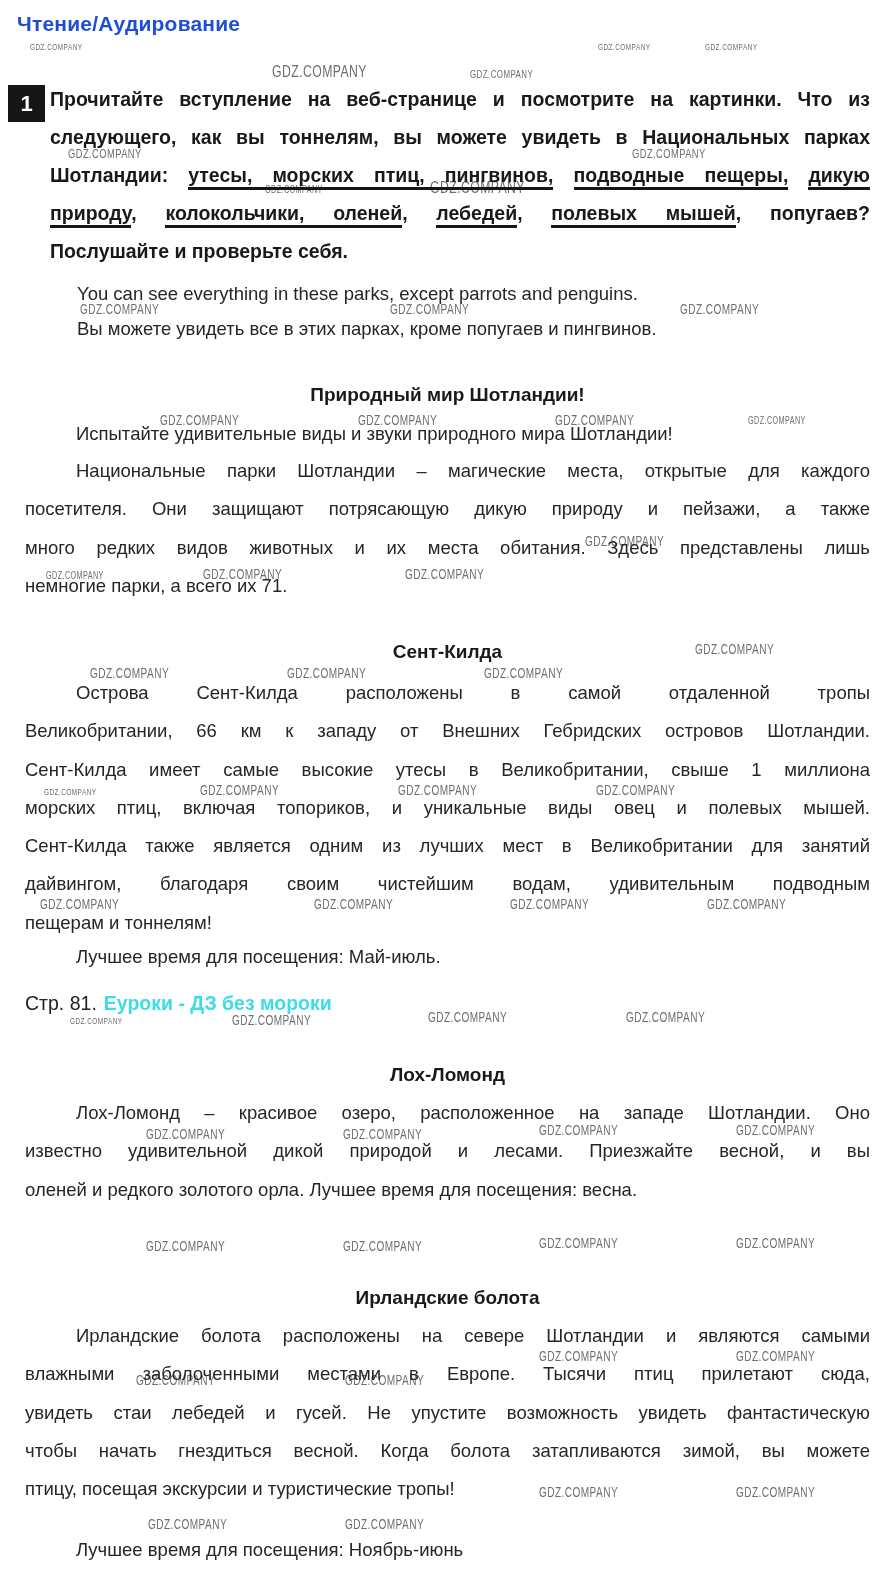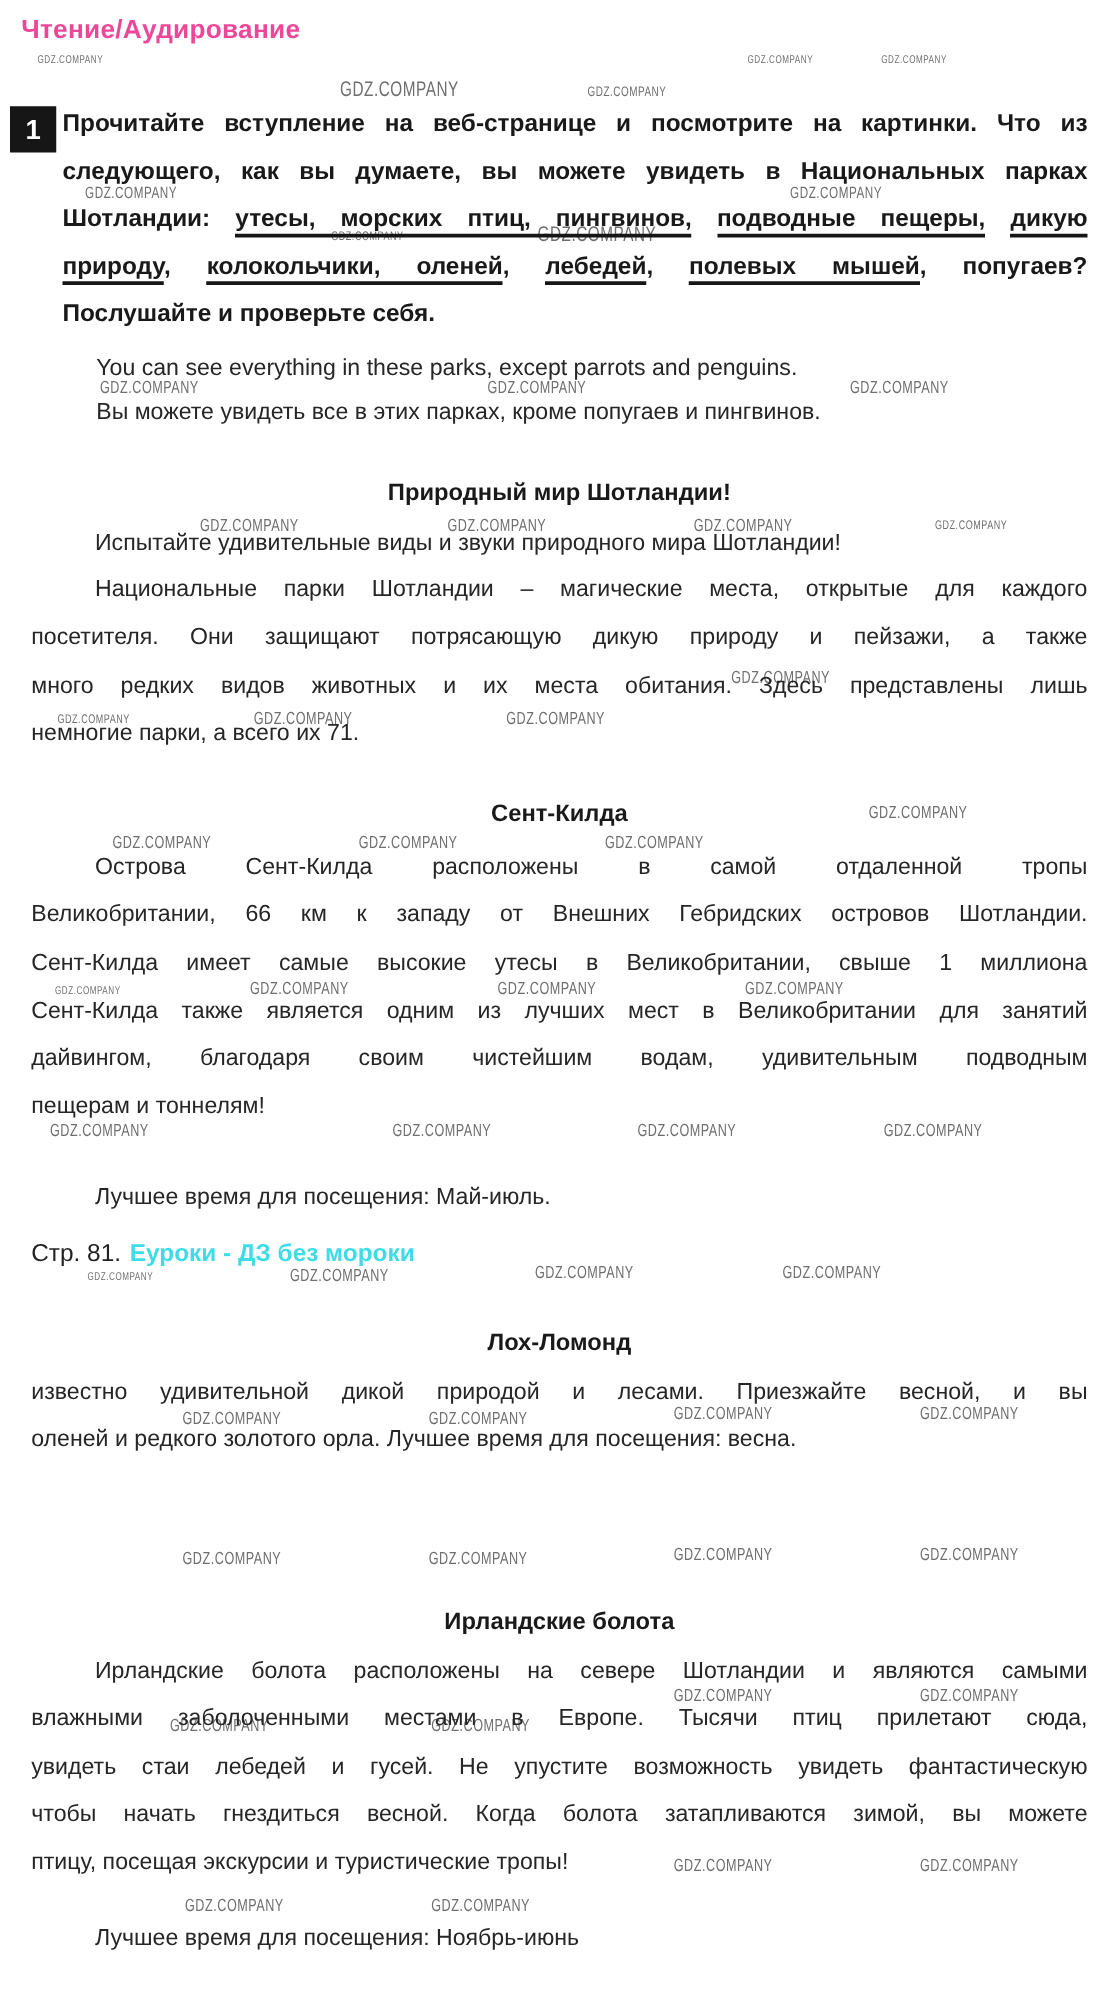--- a/index.html
+++ b/index.html
@@ -1,19 +1,19 @@
 <!DOCTYPE html>
 <html><head>
 <meta charset="utf-8">
 <style>
   html,body{margin:0;padding:0;background:#fff;}
   .page{position:relative;width:896px;height:1595px;background:#ffffff;overflow:hidden;
         color:#1e1e1e;font-family:"Liberation Sans","DejaVu Sans",sans-serif;}
   .abs{position:absolute;}
-  .hdr{left:17px;top:12px;font-size:21px;font-weight:bold;margin:0;color:#ec4899;letter-spacing:0.2px;}
+  .hdr{left:17px;top:12px;font-size:21px;font-weight:bold;margin:0;color:#1d4ed8;letter-spacing:0.2px;}
   .badge{left:8px;top:85px;width:37px;height:37px;background:#161616;color:#fff;
          font-size:22px;font-weight:bold;text-align:center;line-height:37px;}
   .task{left:50px;right:26px;top:80px;font-size:19.5px;font-weight:bold;line-height:38px;color:#191919;}
   .answer{left:77px;right:26px;top:276px;font-size:18.5px;line-height:35px;color:#262626;}
   .sec-h{left:25px;right:26px;text-align:center;font-weight:bold;font-size:19px;color:#191919;}
   .line{font-size:18.5px;line-height:26px;color:#262626;}
   .par{left:25px;right:26px;font-size:18.5px;line-height:38.3px;color:#262626;}
   .tline{text-align:justify;text-align-last:justify;}
   .tline.last{text-align-last:left;}
   .tline.ind{text-indent:51px;}
@@ -83,21 +83,21 @@
       <span class="wm" style="left: 148px; top: 1516px; font-size: 14px;">GDZ.COMPANY</span>
       <span class="wm" style="left: 345px; top: 1516px; font-size: 14px;">GDZ.COMPANY</span>
     </div>
 
   <h1 class="hdr abs">Чтение/Аудирование</h1>
 
   <div class="badge abs">1</div>
 
   <div class="task abs">
       <div class="tline"><span>Прочитайте вступление на веб-странице и посмотрите на картинки. Что из</span></div>
-      <div class="tline"><span>следующего, как вы думаете, вы можете увидеть в Национальных парках</span></div>
+      <div class="tline"><span>следующего, как вы тоннелям, вы можете увидеть в Национальных парках</span></div>
       <div class="tline"><span>Шотландии: </span><span class="uline">утесы, морских птиц, пингвинов,</span><span> </span><span class="uline">подводные пещеры,</span><span> </span><span class="uline">дикую</span></div>
       <div class="tline"><span class="uline">природу</span><span>, </span><span class="uline">колокольчики, оленей</span><span>, </span><span class="uline">лебедей</span><span>, </span><span class="uline">полевых мышей</span><span>, попугаев?</span></div>
       <div class="tline last"><span>Послушайте и проверьте себя.</span></div>
     </div>
 
   <div class="answer abs">
     <div>You can see everything in these parks, except parrots and penguins.</div>
     <div>Вы можете увидеть все в этих парках, кроме попугаев и пингвинов.</div>
   </div>
 
@@ -108,32 +108,34 @@
       <div class="tline"><span>посетителя. Они защищают потрясающую дикую природу и пейзажи, а также</span></div>
       <div class="tline"><span>много редких видов животных и их места обитания. Здесь представлены лишь</span></div>
       <div class="tline last"><span>немногие парки, а всего их 71.</span></div>
     </div>
 
   <div class="sec-h abs" style="top:641px">Сент-Килда</div>
   <div class="par abs" style="top:674px">
       <div class="tline ind"><span>Острова Сент-Килда расположены в самой отдаленной тропы</span></div>
       <div class="tline"><span>Великобритании, 66 км к западу от Внешних Гебридских островов Шотландии.</span></div>
       <div class="tline"><span>Сент-Килда имеет самые высокие утесы в Великобритании, свыше 1 миллиона</span></div>
+      <div class="tline"><span>морских птиц, включая топориков, и уникальные виды овец и полевых мышей.</span></div>
       <div class="tline"><span>Сент-Килда также является одним из лучших мест в Великобритании для занятий</span></div>
       <div class="tline"><span>дайвингом, благодаря своим чистейшим водам, удивительным подводным</span></div>
       <div class="tline last"><span>пещерам и тоннелям!</span></div>
     </div>
   <div class="line abs" style="top:944px;left:76px">Лучшее время для посещения: Май-июль.</div>
 
   <div class="pageref abs" style="top:989px;left:25px">
     <span>Стр. 81.</span><span class="lnk">Еуроки - ДЗ без мороки</span>
   </div>
 
   <div class="sec-h abs" style="top:1064px">Лох-Ломонд</div>
   <div class="par abs" style="top:1094px">
+      <div class="tline ind"><span>Лох-Ломонд – красивое озеро, расположенное на западе Шотландии. Оно</span></div>
       <div class="tline"><span>известно удивительной дикой природой и лесами. Приезжайте весной, и вы</span></div>
       <div class="tline last"><span>оленей и редкого золотого орла. Лучшее время для посещения: весна.</span></div>
     </div>
 
   <div class="sec-h abs" style="top:1287px">Ирландские болота</div>
   <div class="par abs" style="top:1317px">
       <div class="tline ind"><span>Ирландские болота расположены на севере Шотландии и являются самыми</span></div>
       <div class="tline"><span>влажными заболоченными местами в Европе. Тысячи птиц прилетают сюда,</span></div>
       <div class="tline"><span>увидеть стаи лебедей и гусей. Не упустите возможность увидеть фантастическую</span></div>
       <div class="tline"><span>чтобы начать гнездиться весной. Когда болота затапливаются зимой, вы можете</span></div>

